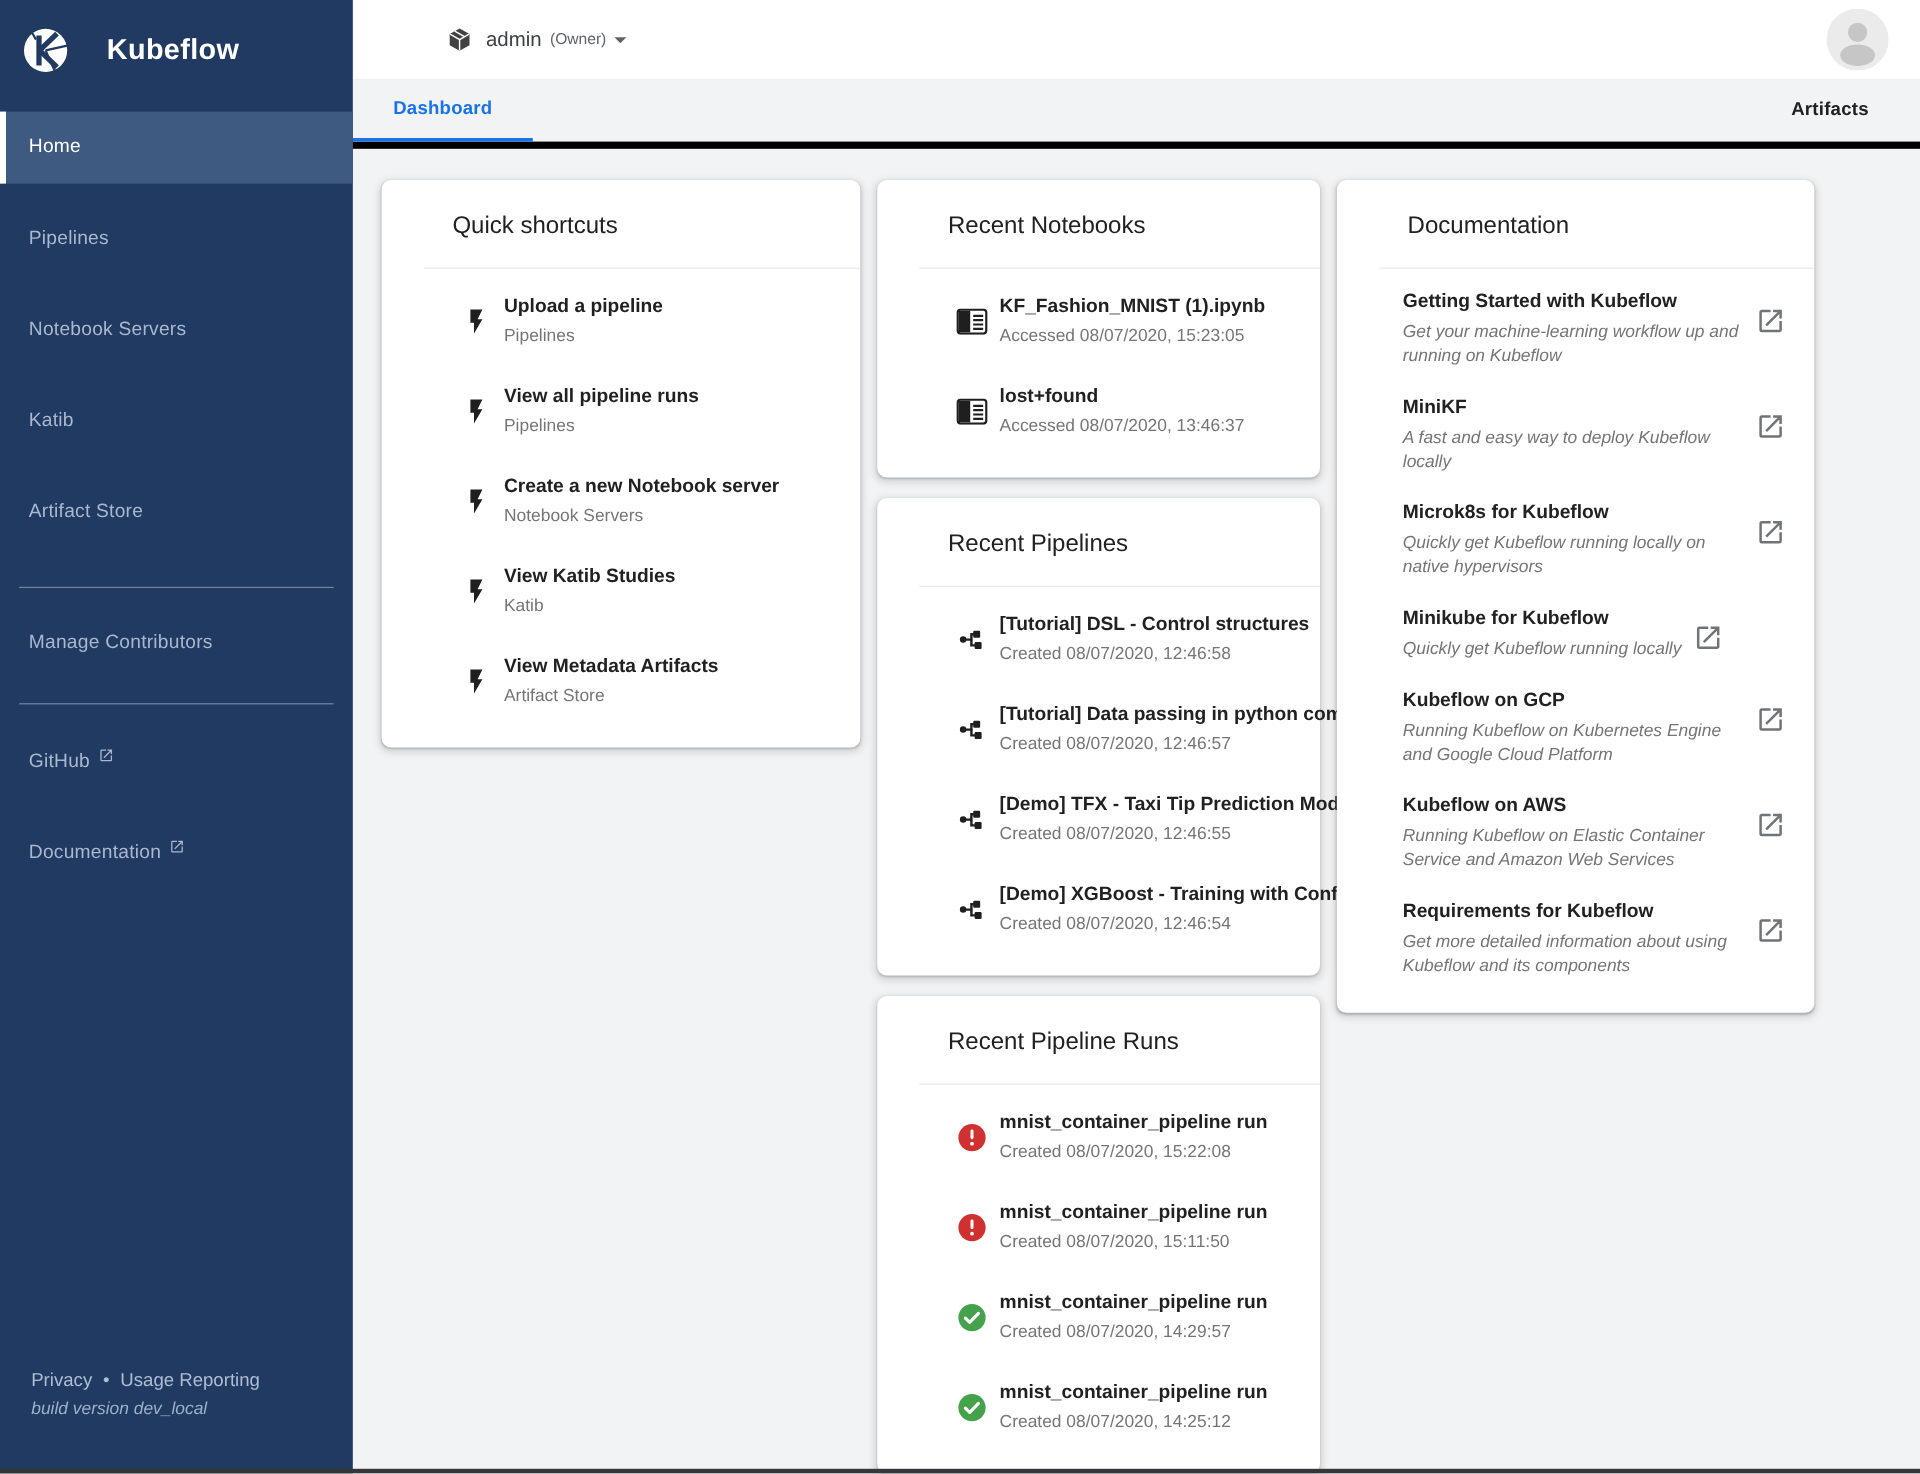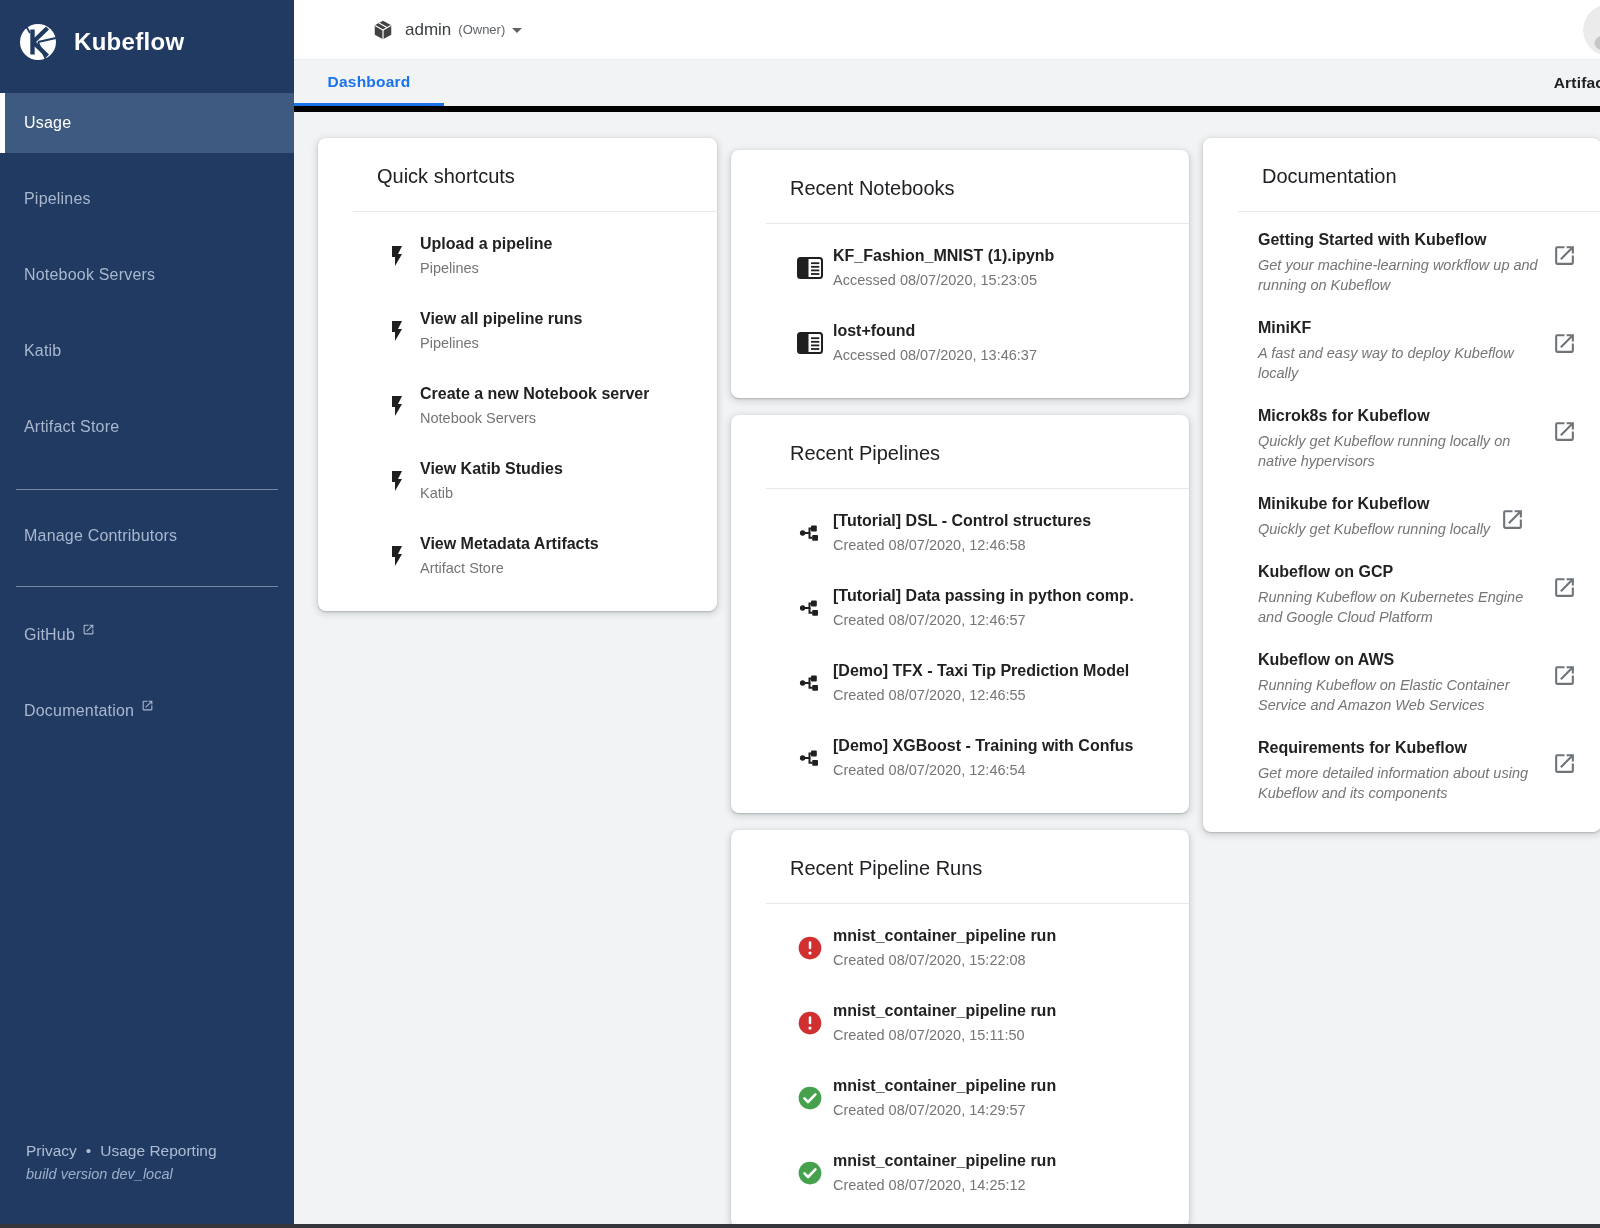--- a/index.html
+++ b/index.html
@@ -2,21 +2,21 @@
 <html><head>
 <meta charset="utf-8">
 <style>
   * { box-sizing: border-box; margin: 0; padding: 0; }
   html,body { width:1600px; height:1228px; overflow:hidden; }
   body { font-family:"Liberation Sans","DejaVu Sans",sans-serif; background:#f1f3f4; position:relative; }
   .app { display:flex; height:100%; }
 
   
   .sidebar { width:294px; flex-shrink:0; background:#203a62; position:relative; color:#a9b8ce; }
-  .logo-row { height:84px; display:flex; align-items:center; padding-left:16px; gap:14px; }
+  .logo-row { height:84px; display:flex; align-items:center; padding-left:16px; gap:29px; }
   .logo-text { color:#fff; font-size:24px; font-weight:700; letter-spacing:.3px; }
   .nav { margin-top:9px; }
   .nav-item { height:60px; display:flex; align-items:center; padding-left:24px; font-size:16px;
               color:#a9b8ce; cursor:pointer; letter-spacing:.2px; }
   .nav-item + .nav-item { margin-top:16px; }
   .nav-item.active { background:#3e5a81; color:#fff; border-left:5px solid #fff; padding-left:19px; }
   .sdivider { height:1px; background:rgba(255,255,255,.38); margin:0 16px; }
   .d1 { margin-top:32px; } .d2 { margin-top:20px; }
   .m16 { margin-top:16px; } .m18 { margin-top:18px; } .m10 { margin-top:10px; }
   .ext-glyph { margin-left:7px; position:relative; top:-6px; display:inline-flex; }
@@ -33,21 +33,21 @@
   .ns-role { font-size:13px; color:#5f6368; margin-left:7px; }
   .avatar { width:52px; height:52px; border-radius:50%; overflow:hidden; cursor:pointer; }
 
   .tabbar { height:61px; border-bottom:6px solid #000000; display:flex; justify-content:space-between; }
   .tab { width:150px; display:flex; align-items:center; justify-content:center; font-size:15.5px;
          font-weight:700; color:#202124; cursor:pointer; letter-spacing:.2px; }
   .tab.active { color:#1a73e8; border-bottom:3px solid #1a73e8; }
 
   .content { display:flex; gap:14px; padding:26px 60px 0 24px; align-items:flex-start; flex:1; }
   .col { display:flex; flex-direction:column; gap:17px; }
-  .col1 { width:399px; } .col2 { width:458px;margin-top:12px; } .col3 { width:398px; }
+  .col1 { width:399px; } .col2 { width:369px; } .col3 { width:398px; }
 
   .card { background:#fff; border-radius:8px;
           box-shadow:0 1px 2px rgba(60,64,67,.28), 0 2px 6px 2px rgba(60,64,67,.14);padding-left:35px; }
   .card-header { padding:27px 24px 23px; font-size:20px; color:#202124; border-bottom:1px solid #e9e9e9; }
   .card-list { padding:6px 0 18px; }
 
   .row { display:flex; align-items:center; padding:15px 18px 15px 30px; cursor:pointer; }
   .row-icon { width:27px; flex-shrink:0; margin-right:10px; margin-top:1px; display:flex; justify-content:center; }
   .row-title { font-size:16px; font-weight:700; color:#212121; line-height:22px; white-space:nowrap;
                overflow:hidden; max-width:300px; }
@@ -118,21 +118,21 @@
           <line x1="22" y1="22" x2="40" y2="18"></line>
           <line x1="22" y1="22" x2="30" y2="40"></line>
           <line x1="10" y1="6" x2="14" y2="13"></line>
         </g>
       </svg>
       <span class="logo-text">Kubeflow</span>
     </div>
 
     <nav class="nav">
       <div class="nav-item active">
-        <span>Usage</span>
+        <span>Home</span>
       </div>
       <div class="nav-item">
         <span>Pipelines</span>
       </div>
       <div class="nav-item">
         <span>Notebook Servers</span>
       </div>
       <div class="nav-item">
         <span>Katib</span>
       </div>

